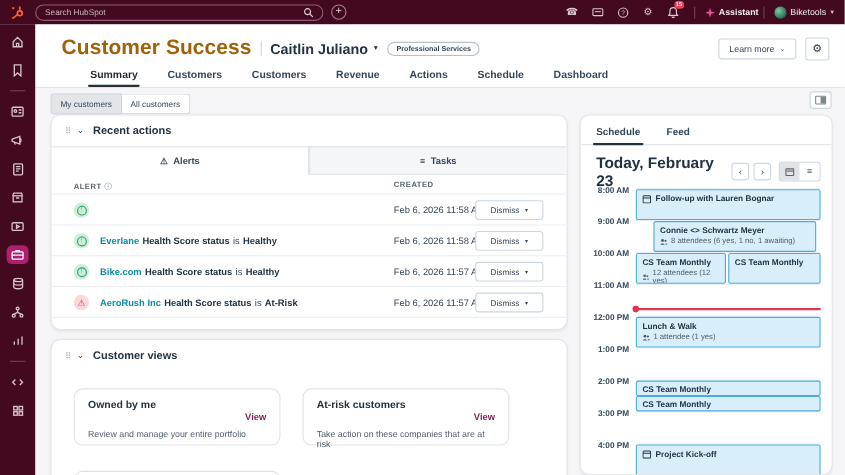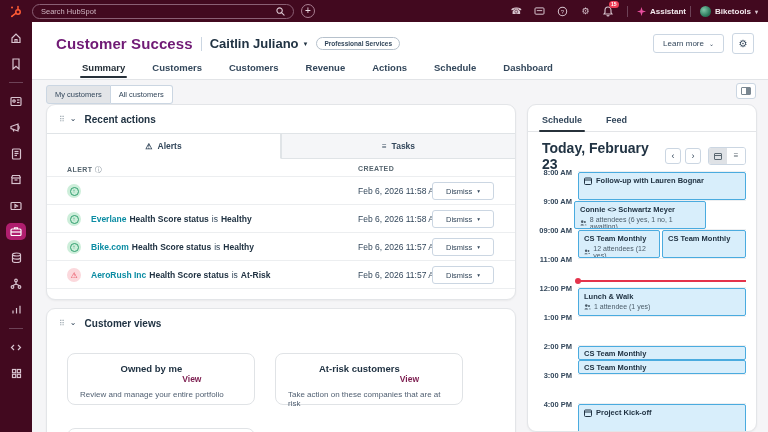--- a/index.html
+++ b/index.html
@@ -20,40 +20,40 @@
     color:#ecdfe5; font-size:10px; line-height:12px; text-align:center; margin-left:7px; }
   .tb-spacer { flex:1; }
   .tb-icon { width:13px; height:13px; display:flex; align-items:center; justify-content:center;
     margin-right:10px; color:#d9c6d0; font-size:9px; position:relative; }
   .tb-badge { position:absolute; top:-4px; left:7px; background:#ef3e57; color:#fff;
     font-size:5px; line-height:7px; padding:0 2px; border-radius:4px; font-weight:bold; }
   .tb-div { width:1px; height:11px; background:#6d4257; margin:0 9px 0 2px; }
   .assistant { display:flex; align-items:center; gap:4px; color:#f3e9ee; font-size:8px;
     font-weight:bold; margin-right:2px; }
   .account { display:flex; align-items:center; gap:4px; color:#f3e9ee; font-size:8px;
-    font-weight:bold; margin-right:10px; }
+    font-weight:normal; margin-right:10px; }
   .avatar { width:11px; height:11px; border-radius:50%;
     background:radial-gradient(circle at 35% 35%, #7fc7a8, #2f7d5f 60%, #1d4a3a); }
   .tb-caret { font-size:6px; color:#d9c6d0; }
 
   
   .sidebar { position:absolute; left:0; top:22px; width:32px; height:410px; background:#42091f;
     display:flex; flex-direction:column; align-items:center; padding-top:7px; z-index:20; }
   .sb-item { width:20px; height:17px; display:flex; align-items:center; justify-content:center;
     margin-bottom:9px; border-radius:5px; }
   .sb-item svg { stroke:#d8c3cf; fill:none; stroke-width:1.2; }
   .sb-item.active { background:#b01e6e; }
   .sb-item.active svg { stroke:#ffffff; }
   .sb-div { width:14px; height:1px; background:#6d4257; margin:1px 0 10px 0; }
 
   
   .headband { position:absolute; left:32px; top:22px; width:736px; height:58px; background:#ffffff;
     border-bottom:1px solid #e2e4e7; z-index:10; }
   .titlerow { display:flex; align-items:center; padding:11px 14px 0 24px; gap:8px; }
-  .page-title { font-size:15px; font-weight:bold; color:#701a75; letter-spacing:.1px; }
+  .page-title { font-size:19px; font-weight:bold; color:#a16207; letter-spacing:.1px; }
   .title-div { width:1px; height:14px; background:#cbd6e2; }
   .owner { font-size:13px; font-weight:bold; color:#213343; display:flex; align-items:center; gap:4px; }
   .owner .car { font-size:6px; color:#213343; }
   .pill { border:1px solid #b6c1cc; border-radius:9px; font-size:6.5px; font-weight:bold;
     color:#33475b; padding:2px 7px; white-space:nowrap; }
   .hd-spacer { flex:1; }
   .btn-outline { border:1px solid #cbd6e2; background:#fff; border-radius:3px; color:#33475b;
     font-size:8px; padding:4px 9px; display:flex; align-items:center; gap:5px; }
   .btn-outline .car { font-size:6px; }
   .btn-gear { border:1px solid #cbd6e2; background:#fff; border-radius:3px; color:#33475b;
@@ -110,21 +110,21 @@
   .a-text .st { font-weight:bold; }
   .a-created { position:absolute; left:311px; line-height:28px; font-size:8.5px; color:#33475b; }
   .dismiss { position:absolute; left:385px; top:5px; width:62px; height:18px; border:1px solid #cbd6e2;
     border-radius:3px; background:#fff; font-size:7.5px; color:#33475b;
     display:flex; align-items:center; justify-content:center; gap:5px; }
   .dismiss .car { font-size:5.5px; }
 
   
   #card-views { left:14px; top:228px; width:470px; height:160px; overflow:hidden; }
   .mini-card { position:absolute; border:1px solid #e0e3e6; border-radius:8px; background:#fff; height:52px; width:188px; }
-  .mc-row { display:flex; justify-content:center; padding:9px 12px 0 12px; }
+  .mc-row { display:flex; justify-content:space-between; padding:9px 12px 0 12px; }
   .mc-title { font-size:9.5px; font-weight:bold; color:#213343; }
   .mc-view { font-size:8.5px; font-weight:bold; color:#7c1d4f;margin-top:11px; }
   .mc-desc { font-size:8px; color:#516072; padding:6px 12px 0 12px; }
   #mini-0 { left:20px; top:44px; }
   #mini-1 { left:228px; top:44px; }
   #mini-2 { left:20px; top:119px; height:40px; }
 
   
   #card-sched { left:495px; top:24px; width:230px; height:328px; overflow:hidden; }
   .sc-tabs { display:flex; gap:24px; padding:10px 0 0 14px; border-bottom:1px solid #e3e5e8; }
@@ -448,21 +448,21 @@
             </span>
           <span class="seg-btn">
               <span class="seg-list">≡</span>
             </span>
         </span>
       </div>
 
       <div class="cal">
         <span class="hour-label" style="top:3px">8:00 AM</span>
         <span class="hour-label" style="top:32px">9:00 AM</span>
-        <span class="hour-label" style="top:61px">09:00 AM</span>
+        <span class="hour-label" style="top:61px">10:00 AM</span>
         <span class="hour-label" style="top:90px">11:00 AM</span>
         <span class="hour-label" style="top:119px">12:00 PM</span>
         <span class="hour-label" style="top:148px">1:00 PM</span>
         <span class="hour-label" style="top:177px">2:00 PM</span>
         <span class="hour-label" style="top:206px">3:00 PM</span>
         <span class="hour-label" style="top:235px">4:00 PM</span>
 
         <span class="hour-line" style="top:6px"></span>
         <span class="hour-line" style="top:35px"></span>
         <span class="hour-line" style="top:64px"></span>
@@ -475,21 +475,21 @@
 
         <div class="evt" style="top:7px;left:50px;width:168px;height:28px">
           <div class="evt-title">
             <svg width="8" height="8" viewBox="0 0 8 8">
                 <rect x="0.5" y="1" width="7" height="6.5" rx="1" fill="none" stroke="#213343" stroke-width="1"></rect>
                 <line x1="0.5" y1="3" x2="7.5" y2="3" stroke="#213343" stroke-width="1"></line>
               </svg>
             <span>Follow-up with Lauren Bognar</span>
           </div>
         </div>
-        <div class="evt" style="top:36px;left:46px;width:132px;height:28px">
+        <div class="evt" style="top:36px;left:66px;width:148px;height:28px">
           <div class="evt-title">
               <span>Connie &lt;&gt; Schwartz Meyer</span>
             </div>
           <div class="evt-att">
             <svg width="7" height="6" viewBox="0 0 7 6">
                 <circle cx="2.3" cy="1.6" r="1.3" fill="#4a5b68"></circle>
                 <circle cx="5" cy="1.9" r="1" fill="#4a5b68"></circle>
                 <path d="M0.5 5.5 C0.5 3.9 4 3.9 4 5.5 Z" fill="#4a5b68"></path>
                 <path d="M4.6 5.3 C4.8 4.1 6.8 4.2 6.8 5.3 Z" fill="#4a5b68"></path>
               </svg>

